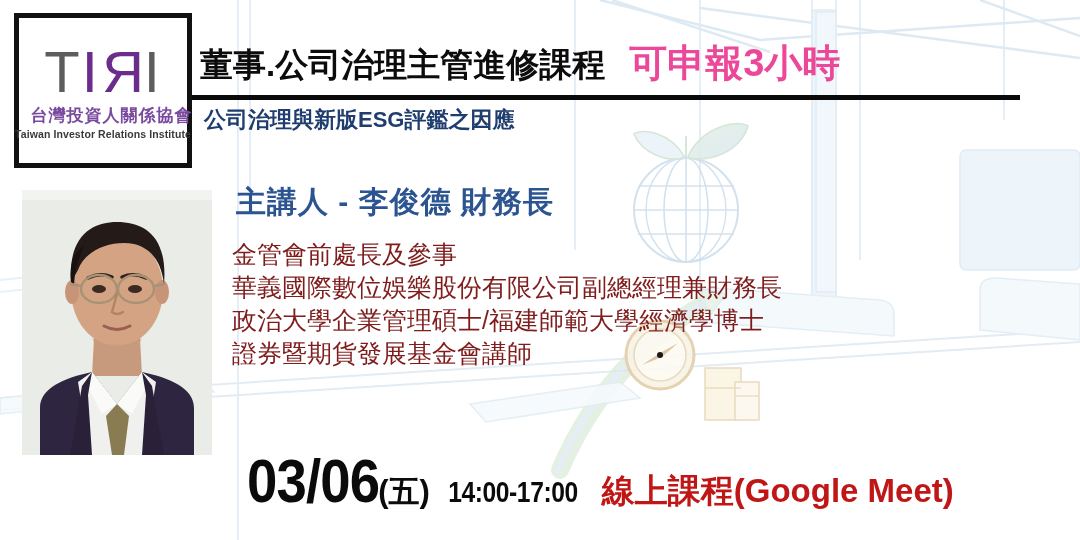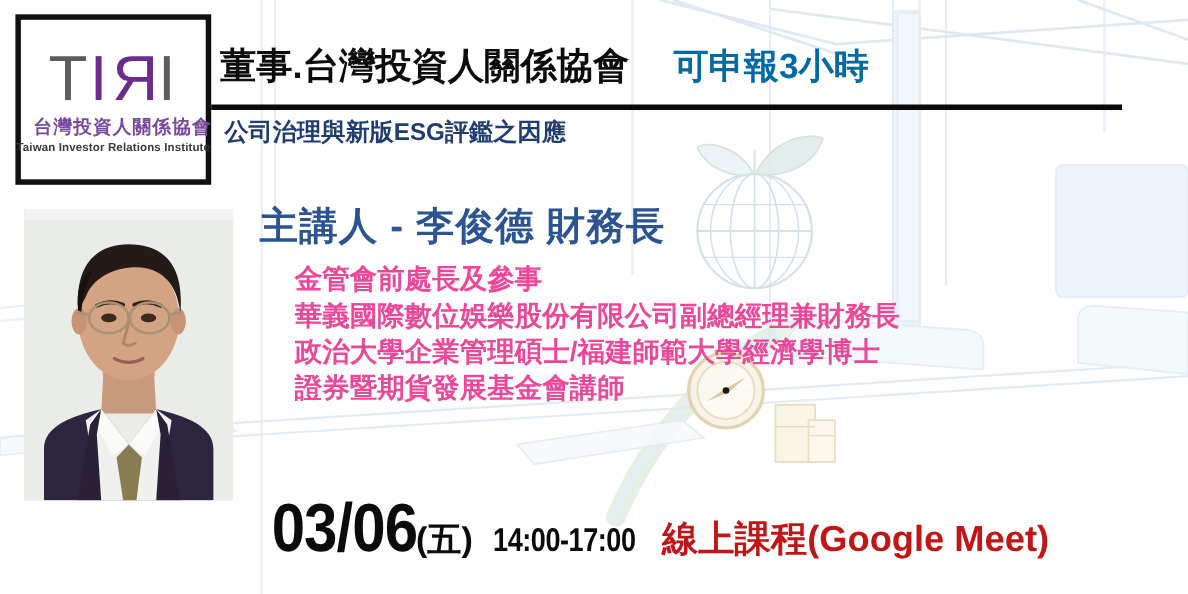--- a/index.html
+++ b/index.html
@@ -86,24 +86,24 @@
     align-items: baseline;
     white-space: nowrap;
   }
   .header-main {
     font-size: 33px;
     font-weight: 700;
     color: #0c0c0c;
     letter-spacing: 0px;
   }
   .header-badge {
-    font-size: 32px;
-    font-weight: 700;
-    color: #0369a1;
-    margin-left: 40px;
+    font-size: 38px;
+    font-weight: 700;
+    color: #ec4899;
+    margin-left: 24px;
     letter-spacing: 0px;
   }
 
   .rule {
     position: absolute;
     left: 192px;
     top: 95px;
     width: 828px;
     height: 5px;
     background: #0a0a0a;
@@ -130,40 +130,39 @@
     overflow: hidden;
     background: #e8ebe6;
   }
   .portrait svg { display: block; width: 190px; height: 265px; }
 
   
   .speaker {
     position: absolute;
     left: 236px;
     top: 182px;
-    font-size: 35px;
+    font-size: 30px;
     font-weight: 700;
     color: #2c5490;
     white-space: nowrap;
     letter-spacing: 1px;
   }
   .bio {
     position: absolute;
     left: 232px;
     top: 238px;
     width: 700px;
   }
   .bio-line {
     font-size: 25px;
-    font-weight: 700;
-    color: #ec4899;
+    font-weight: 400;
+    color: #7f1d1d;
     line-height: 33px;
     white-space: nowrap;
     letter-spacing: 0px;
-    margin-left: 36px;
   }
 
   
   .footer {
     position: absolute;
     left: 238px;
     top: 450px;
     display: flex;
     align-items: baseline;
     white-space: nowrap;
@@ -300,21 +299,21 @@
     </svg>
   </div>
 
   <div class="logo-frame">
     <div class="logo-letters"><span class="g">T</span><span class="p">I</span><span class="mirror">R</span><span class="g">I</span></div>
     <div class="logo-cn">台灣投資人關係協會</div>
     <div class="logo-en">Taiwan Investor Relations Institute</div>
   </div>
 
   <div class="header-row">
-    <span class="header-main">董事.台灣投資人關係協會</span>
+    <span class="header-main">董事.公司治理主管進修課程</span>
     <span class="header-badge">可申報3小時</span>
   </div>
 
   <div class="rule"></div>
 
   <div class="subtitle">公司治理與新版ESG評鑑之因應</div>
 
   <div class="portrait">
     <svg viewBox="0 0 190 265" xmlns="http://www.w3.org/2000/svg">
       <rect x="0" y="0" width="190" height="265" fill="#e9ece7"></rect>

